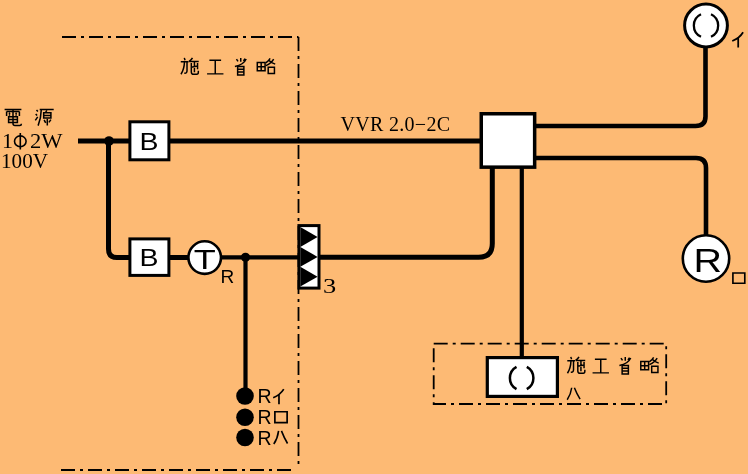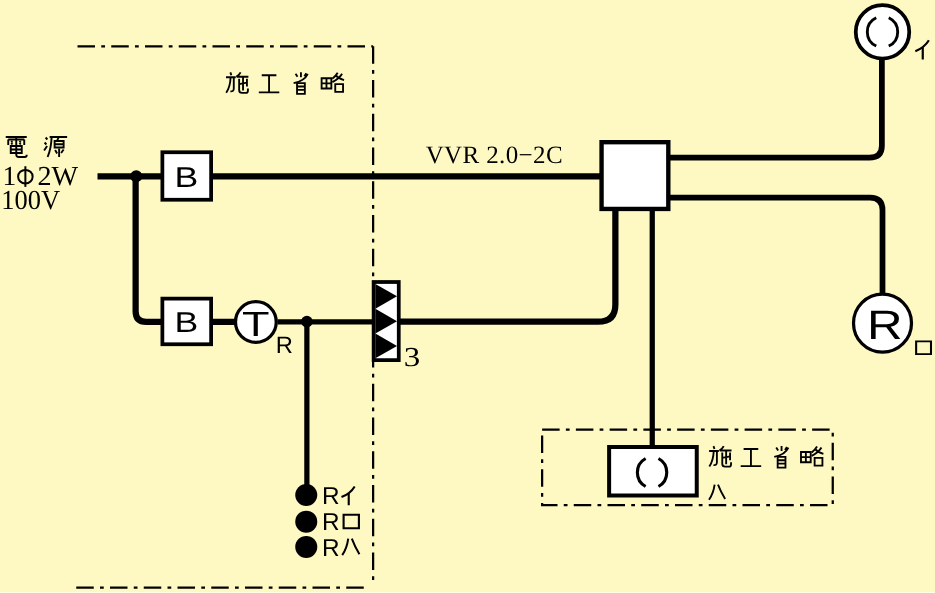--- a/index.html
+++ b/index.html
@@ -1,16 +1,16 @@
 <!DOCTYPE html>
 <html><head>
 <meta charset="utf-8">
 <style>
   html,body{margin:0;padding:0;background:#fff;}
-  #wrap{position:relative;width:748px;height:474px;background:#fef9c3;overflow:hidden;}
+  #wrap{position:relative;width:748px;height:474px;background:#fdba74;overflow:hidden;}
   svg{position:absolute;left:0;top:0;}
   text{fill:#000;}
 </style>
 </head>
 <body>
 <div id="wrap">
 <svg width="748" height="474" viewBox="0 0 748 474" xmlns="http://www.w3.org/2000/svg">
 <defs>
   <g id="k-kou" fill="none" stroke="#000" stroke-width="7.6">
     <path d="M20,14 H80 M50,14 V84 M8,84 H92"></path>

